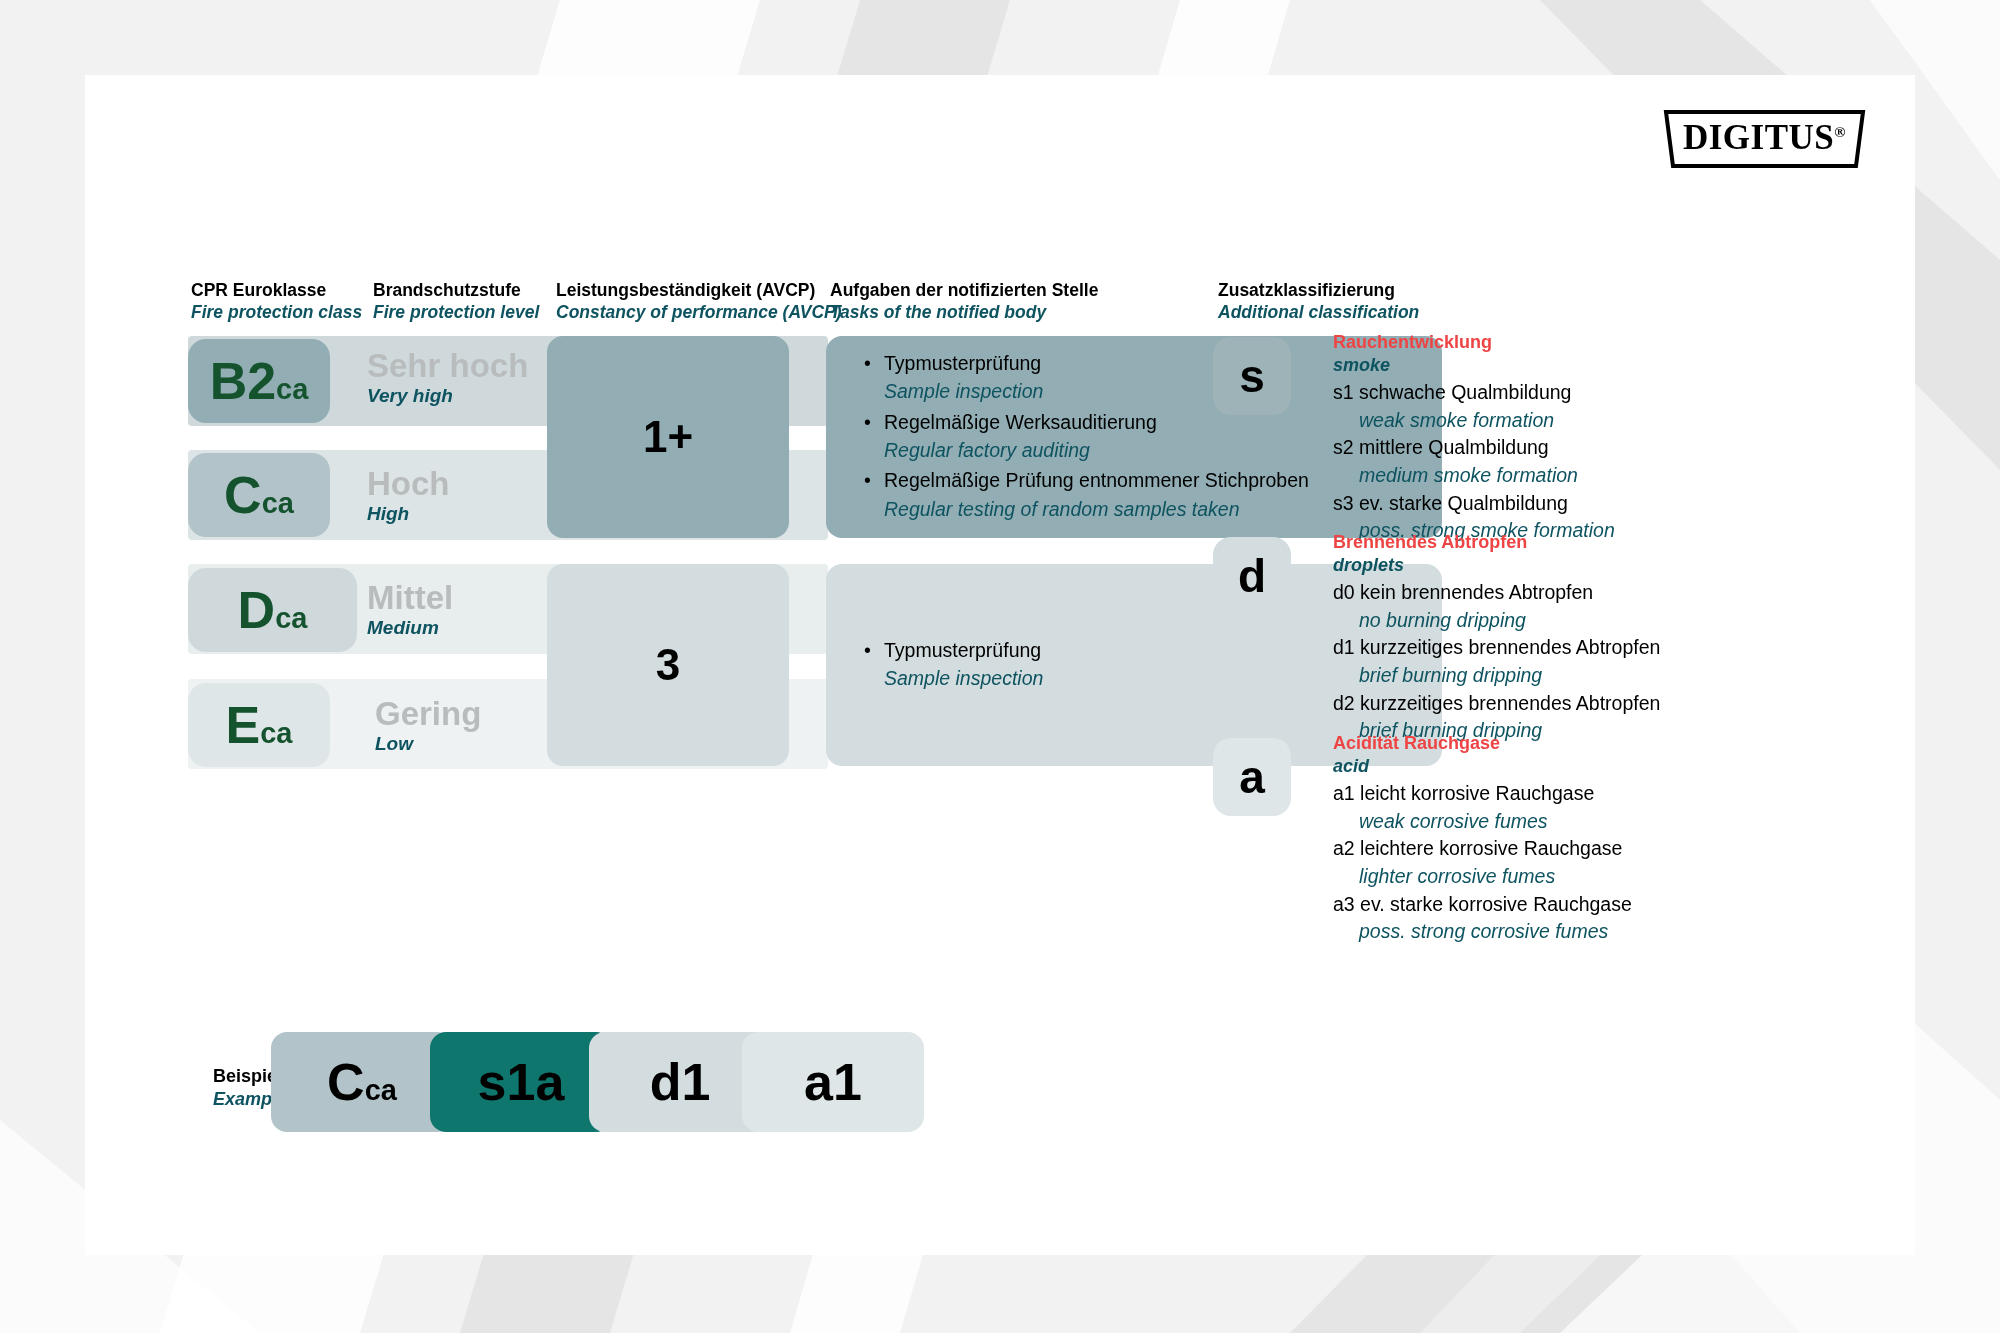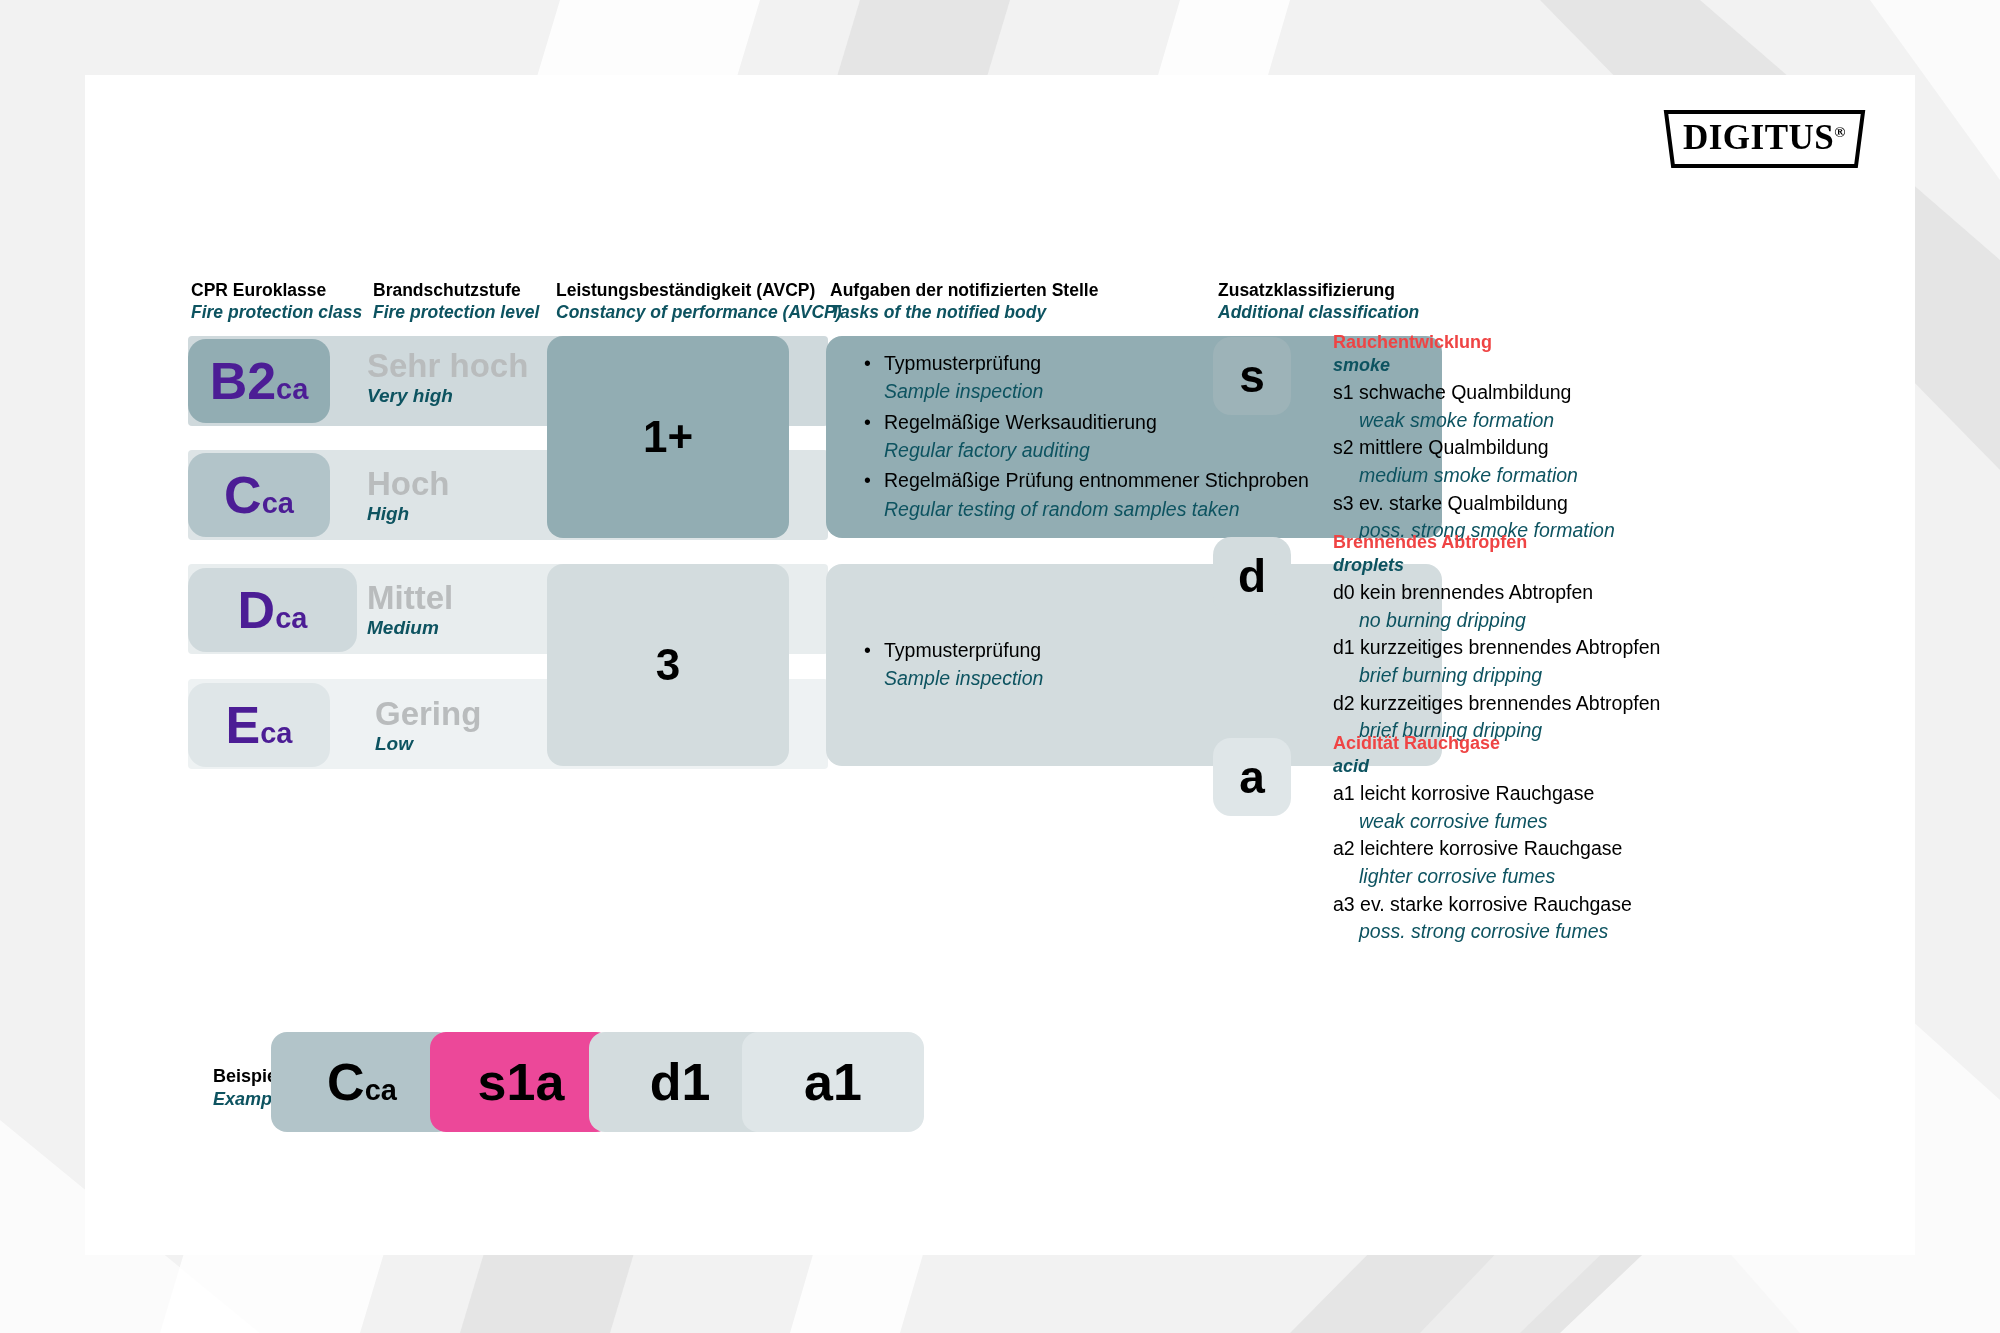--- a/index.html
+++ b/index.html
@@ -93,21 +93,21 @@
     position: absolute;
     border-radius: 18px;
     display: flex;
     align-items: center;
     justify-content: center;
     z-index: 3;
   }
   .class-box .lbl {
     font-size: 52px;
     font-weight: bold;
-    color: #4c1d95;
+    color: #14532d;
     line-height: 1;
     text-align: right;
   }
   .class-box .lbl .sub {
     font-size: 29px;
     font-weight: bold;
   }
 
   .level-cell {
     position: absolute;
@@ -431,21 +431,21 @@
   </div>
 
   <div id="example-label">
     <div class="de">Beispiel</div>
     <div class="en">Example</div>
   </div>
 
   <div class="ex-box" style="left:186px; background:#b2c4c9;">
     <div class="t"><span>C</span><span class="sub">ca</span></div>
   </div>
-  <div class="ex-box" style="left:345px; background:#ec4899;">
+  <div class="ex-box" style="left:345px; background:#0f766e;">
     <div class="t"><span>s1a</span><span class="sub"></span></div>
   </div>
   <div class="ex-box" style="left:504px; background:#d3dcde;">
     <div class="t"><span>d1</span><span class="sub"></span></div>
   </div>
   <div class="ex-box" style="left:657px; background:#dfe6e8;">
     <div class="t"><span>a1</span><span class="sub"></span></div>
   </div>
 
 </div>

